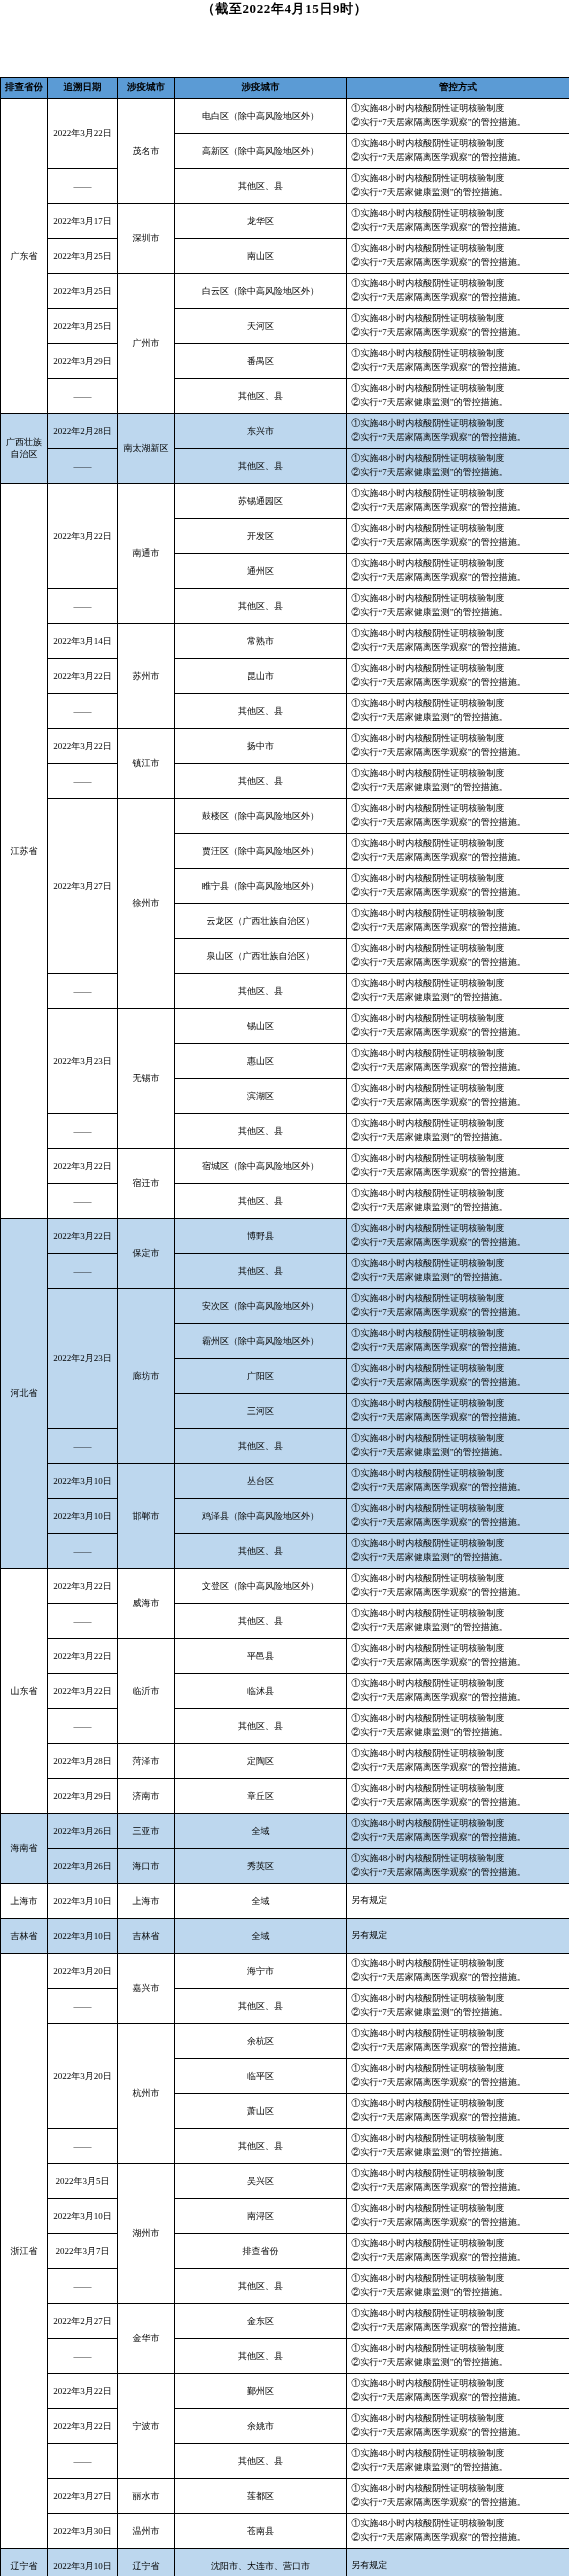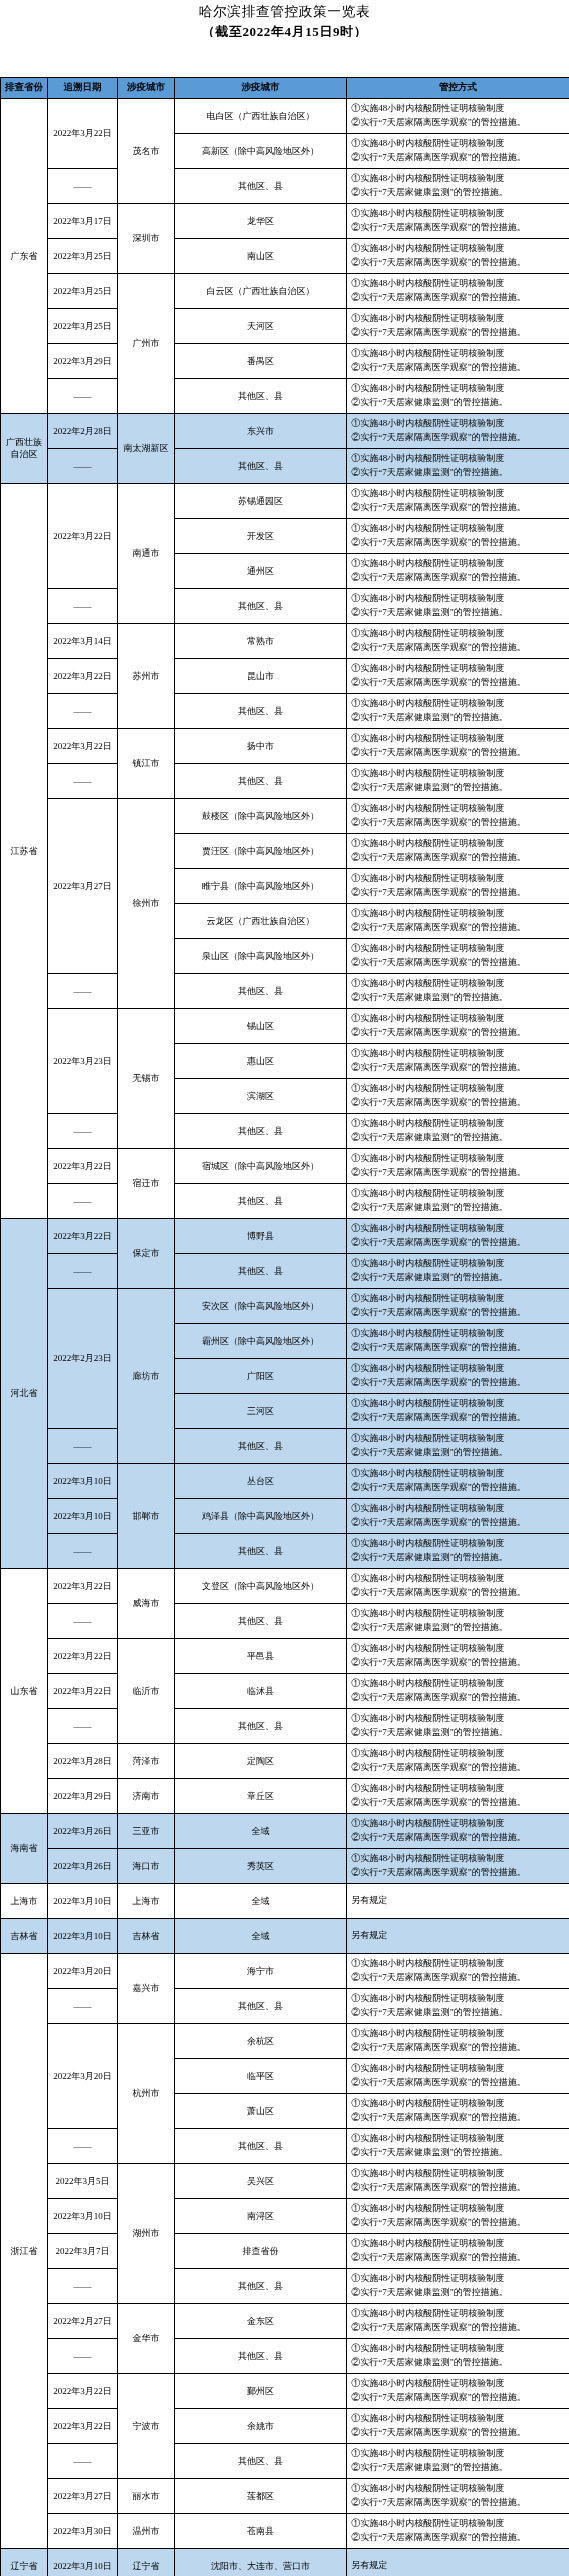--- a/index.html
+++ b/index.html
@@ -39,21 +39,20 @@
     white-space: pre-line;
     line-height: 1.5;
   }
   .bg-shaded { background: #BDD7EE; }
   .bg-plain { background: #ffffff; }
 </style>
 </head>
 <body>
 
 <div class="title-block">
-  <div class="page-title">哈尔滨排查管控政策一览表</div>
   <div class="page-subtitle">（截至2022年4月15日9时）</div>
 </div>
 
 <table class="policy-table">
   <colgroup>
     <col style="width:47px">
     <col style="width:70px">
     <col style="width:57px">
     <col style="width:172px">
     <col style="width:223px">
@@ -65,21 +64,21 @@
       <th>涉疫城市</th>
       <th>涉疫城市</th>
       <th>管控方式</th>
     </tr>
   </thead>
   <tbody>
       <tr class="data-row bg-plain">
         <td class="col-province" rowspan="9">广东省</td>
         <td class="col-date" rowspan="2">2022年3月22日</td>
         <td class="col-city" rowspan="3">茂名市</td>
-        <td class="col-scope">电白区（广西壮族自治区）</td>
+        <td class="col-scope">电白区（除中高风险地区外）</td>
         <td class="col-control">①实施48小时内核酸阴性证明核验制度
 ②实行“7天居家隔离医学观察”的管控措施。</td>
       </tr>
       <tr class="data-row bg-plain">
         <td class="col-scope">高新区（除中高风险地区外）</td>
         <td class="col-control">①实施48小时内核酸阴性证明核验制度
 ②实行“7天居家隔离医学观察”的管控措施。</td>
       </tr>
       <tr class="data-row bg-plain">
         <td class="col-date">——</td>
@@ -96,21 +95,21 @@
       </tr>
       <tr class="data-row bg-plain">
         <td class="col-date">2022年3月25日</td>
         <td class="col-scope">南山区</td>
         <td class="col-control">①实施48小时内核酸阴性证明核验制度
 ②实行“7天居家隔离医学观察”的管控措施。</td>
       </tr>
       <tr class="data-row bg-plain">
         <td class="col-date">2022年3月25日</td>
         <td class="col-city" rowspan="4">广州市</td>
-        <td class="col-scope">白云区（广西壮族自治区）</td>
+        <td class="col-scope">白云区（除中高风险地区外）</td>
         <td class="col-control">①实施48小时内核酸阴性证明核验制度
 ②实行“7天居家隔离医学观察”的管控措施。</td>
       </tr>
       <tr class="data-row bg-plain">
         <td class="col-date">2022年3月25日</td>
         <td class="col-scope">天河区</td>
         <td class="col-control">①实施48小时内核酸阴性证明核验制度
 ②实行“7天居家隔离医学观察”的管控措施。</td>
       </tr>
       <tr class="data-row bg-plain">
@@ -211,21 +210,21 @@
         <td class="col-scope">睢宁县（除中高风险地区外）</td>
         <td class="col-control">①实施48小时内核酸阴性证明核验制度
 ②实行“7天居家隔离医学观察”的管控措施。</td>
       </tr>
       <tr class="data-row bg-plain">
         <td class="col-scope">云龙区（广西壮族自治区）</td>
         <td class="col-control">①实施48小时内核酸阴性证明核验制度
 ②实行“7天居家隔离医学观察”的管控措施。</td>
       </tr>
       <tr class="data-row bg-plain">
-        <td class="col-scope">泉山区（除中高风险地区外）</td>
+        <td class="col-scope">泉山区（广西壮族自治区）</td>
         <td class="col-control">①实施48小时内核酸阴性证明核验制度
 ②实行“7天居家隔离医学观察”的管控措施。</td>
       </tr>
       <tr class="data-row bg-plain">
         <td class="col-date">——</td>
         <td class="col-scope">其他区、县</td>
         <td class="col-control">①实施48小时内核酸阴性证明核验制度
 ②实行“7天居家健康监测”的管控措施。</td>
       </tr>
       <tr class="data-row bg-plain">

